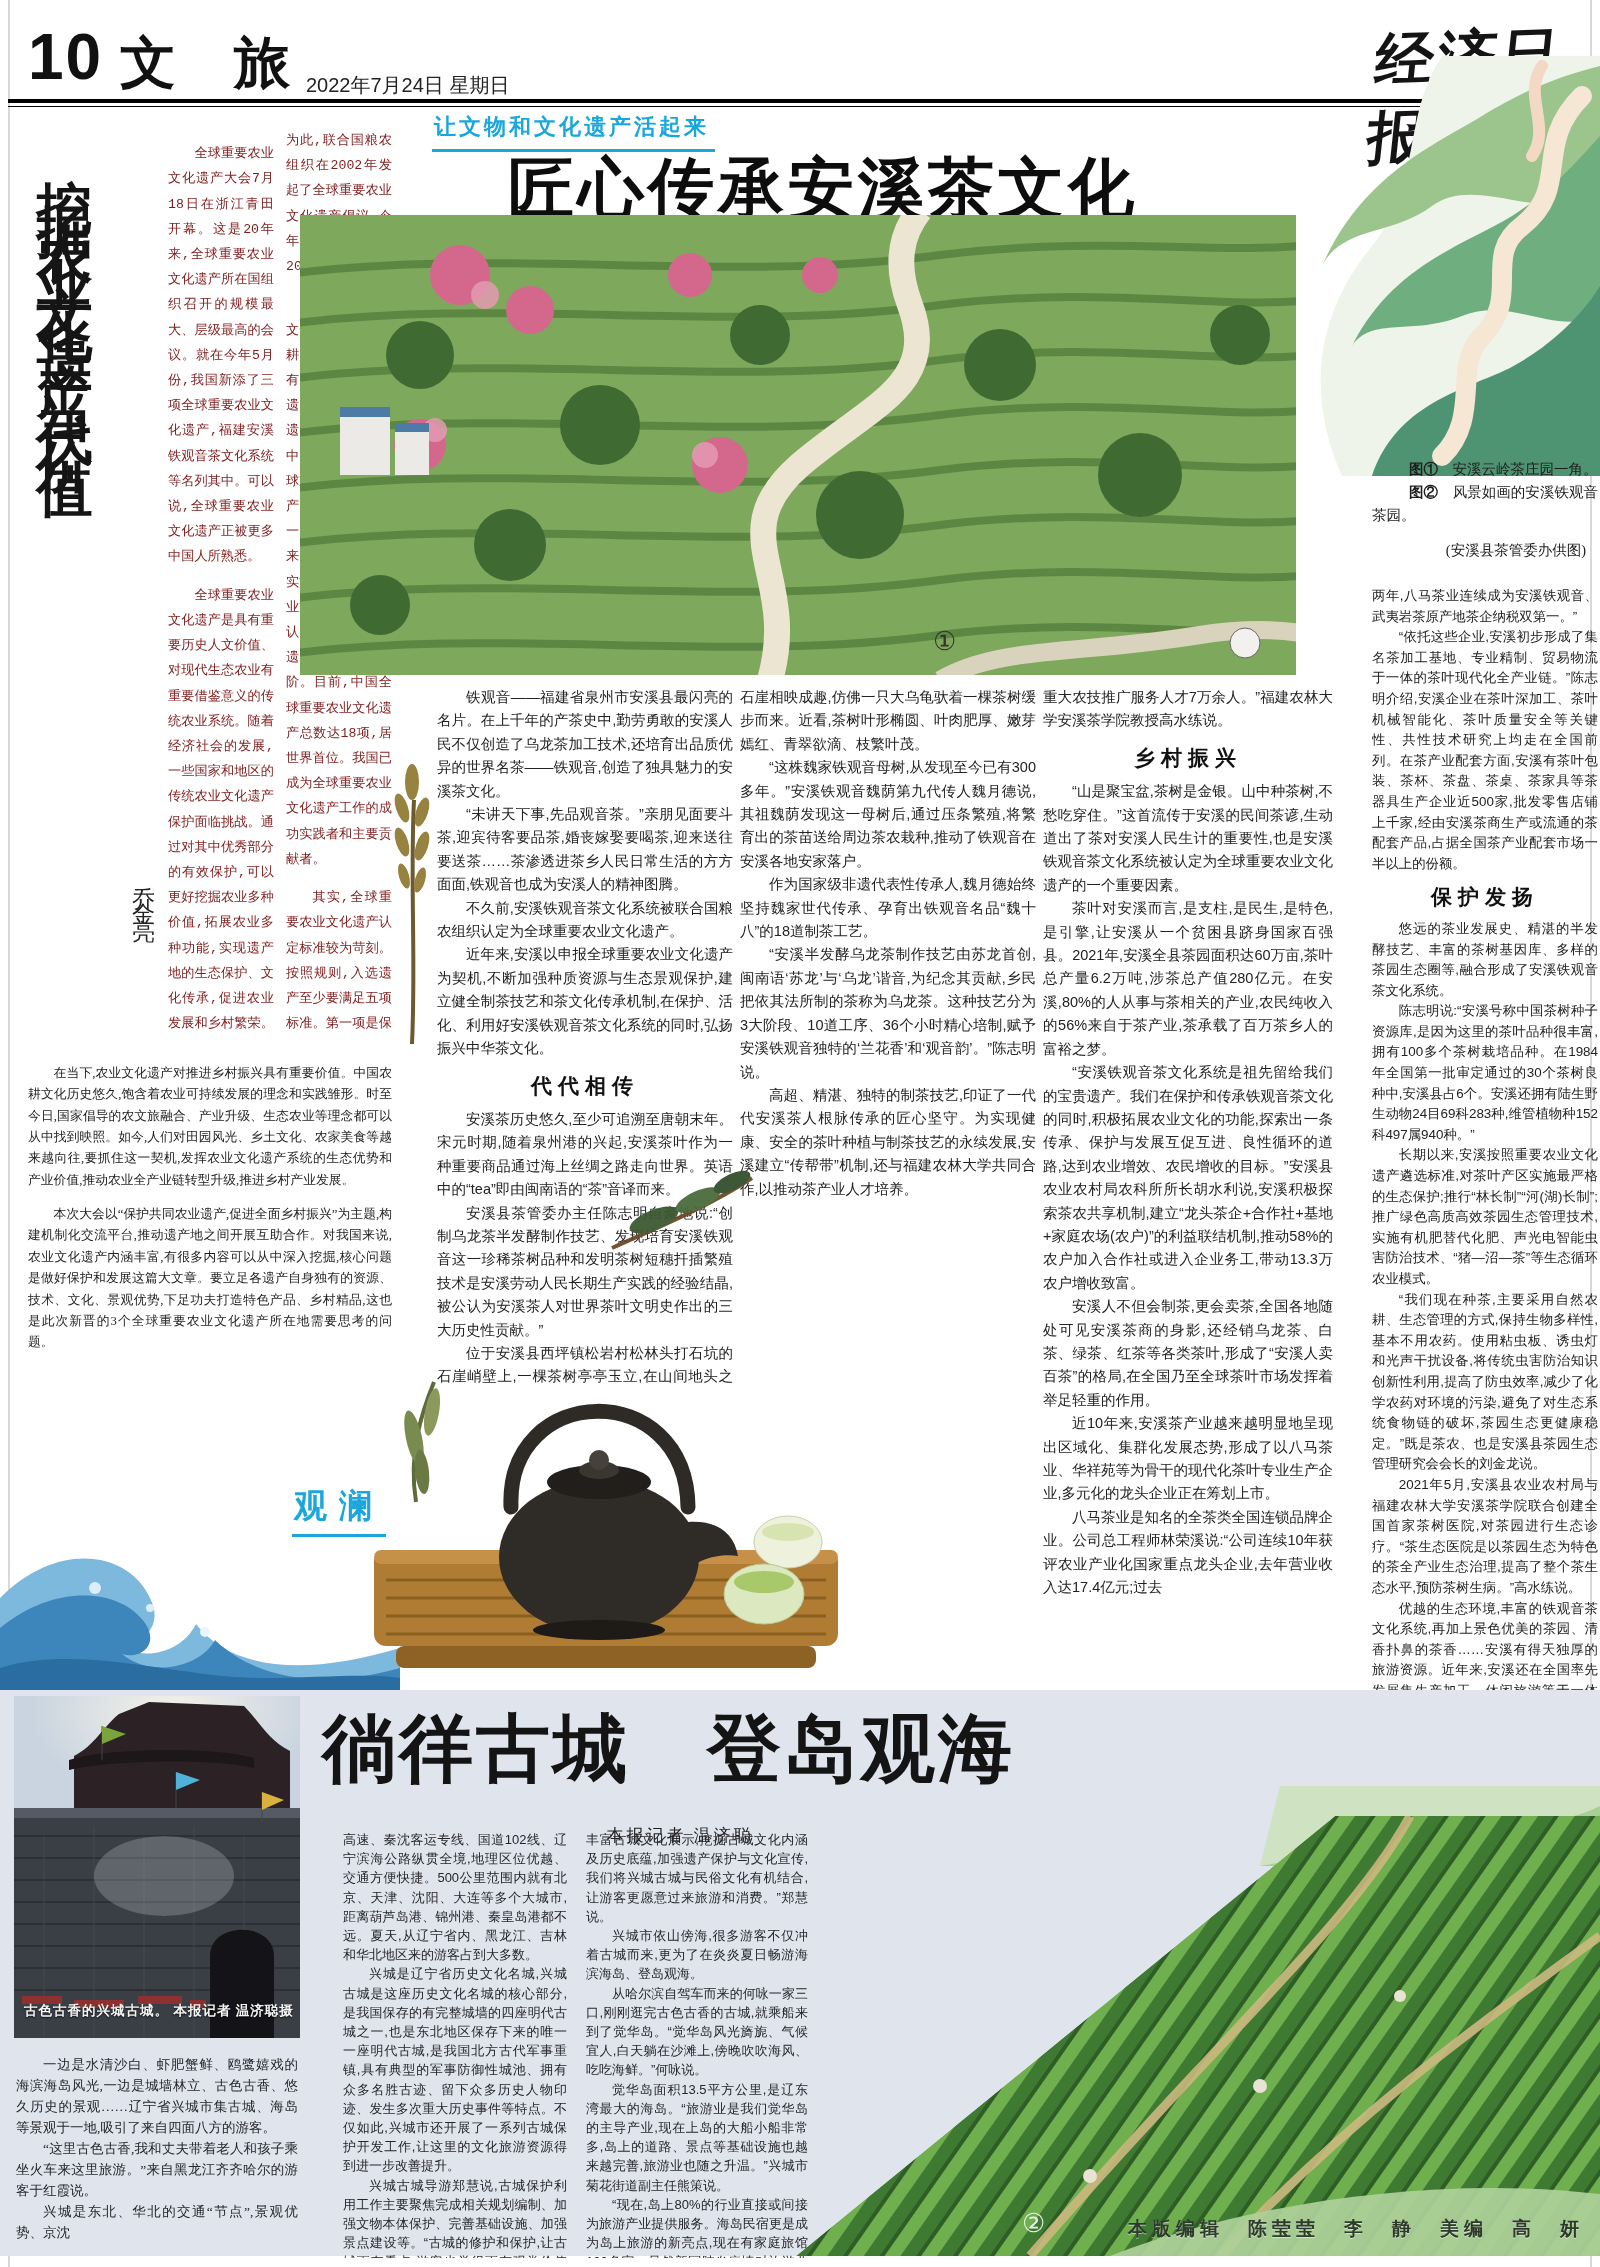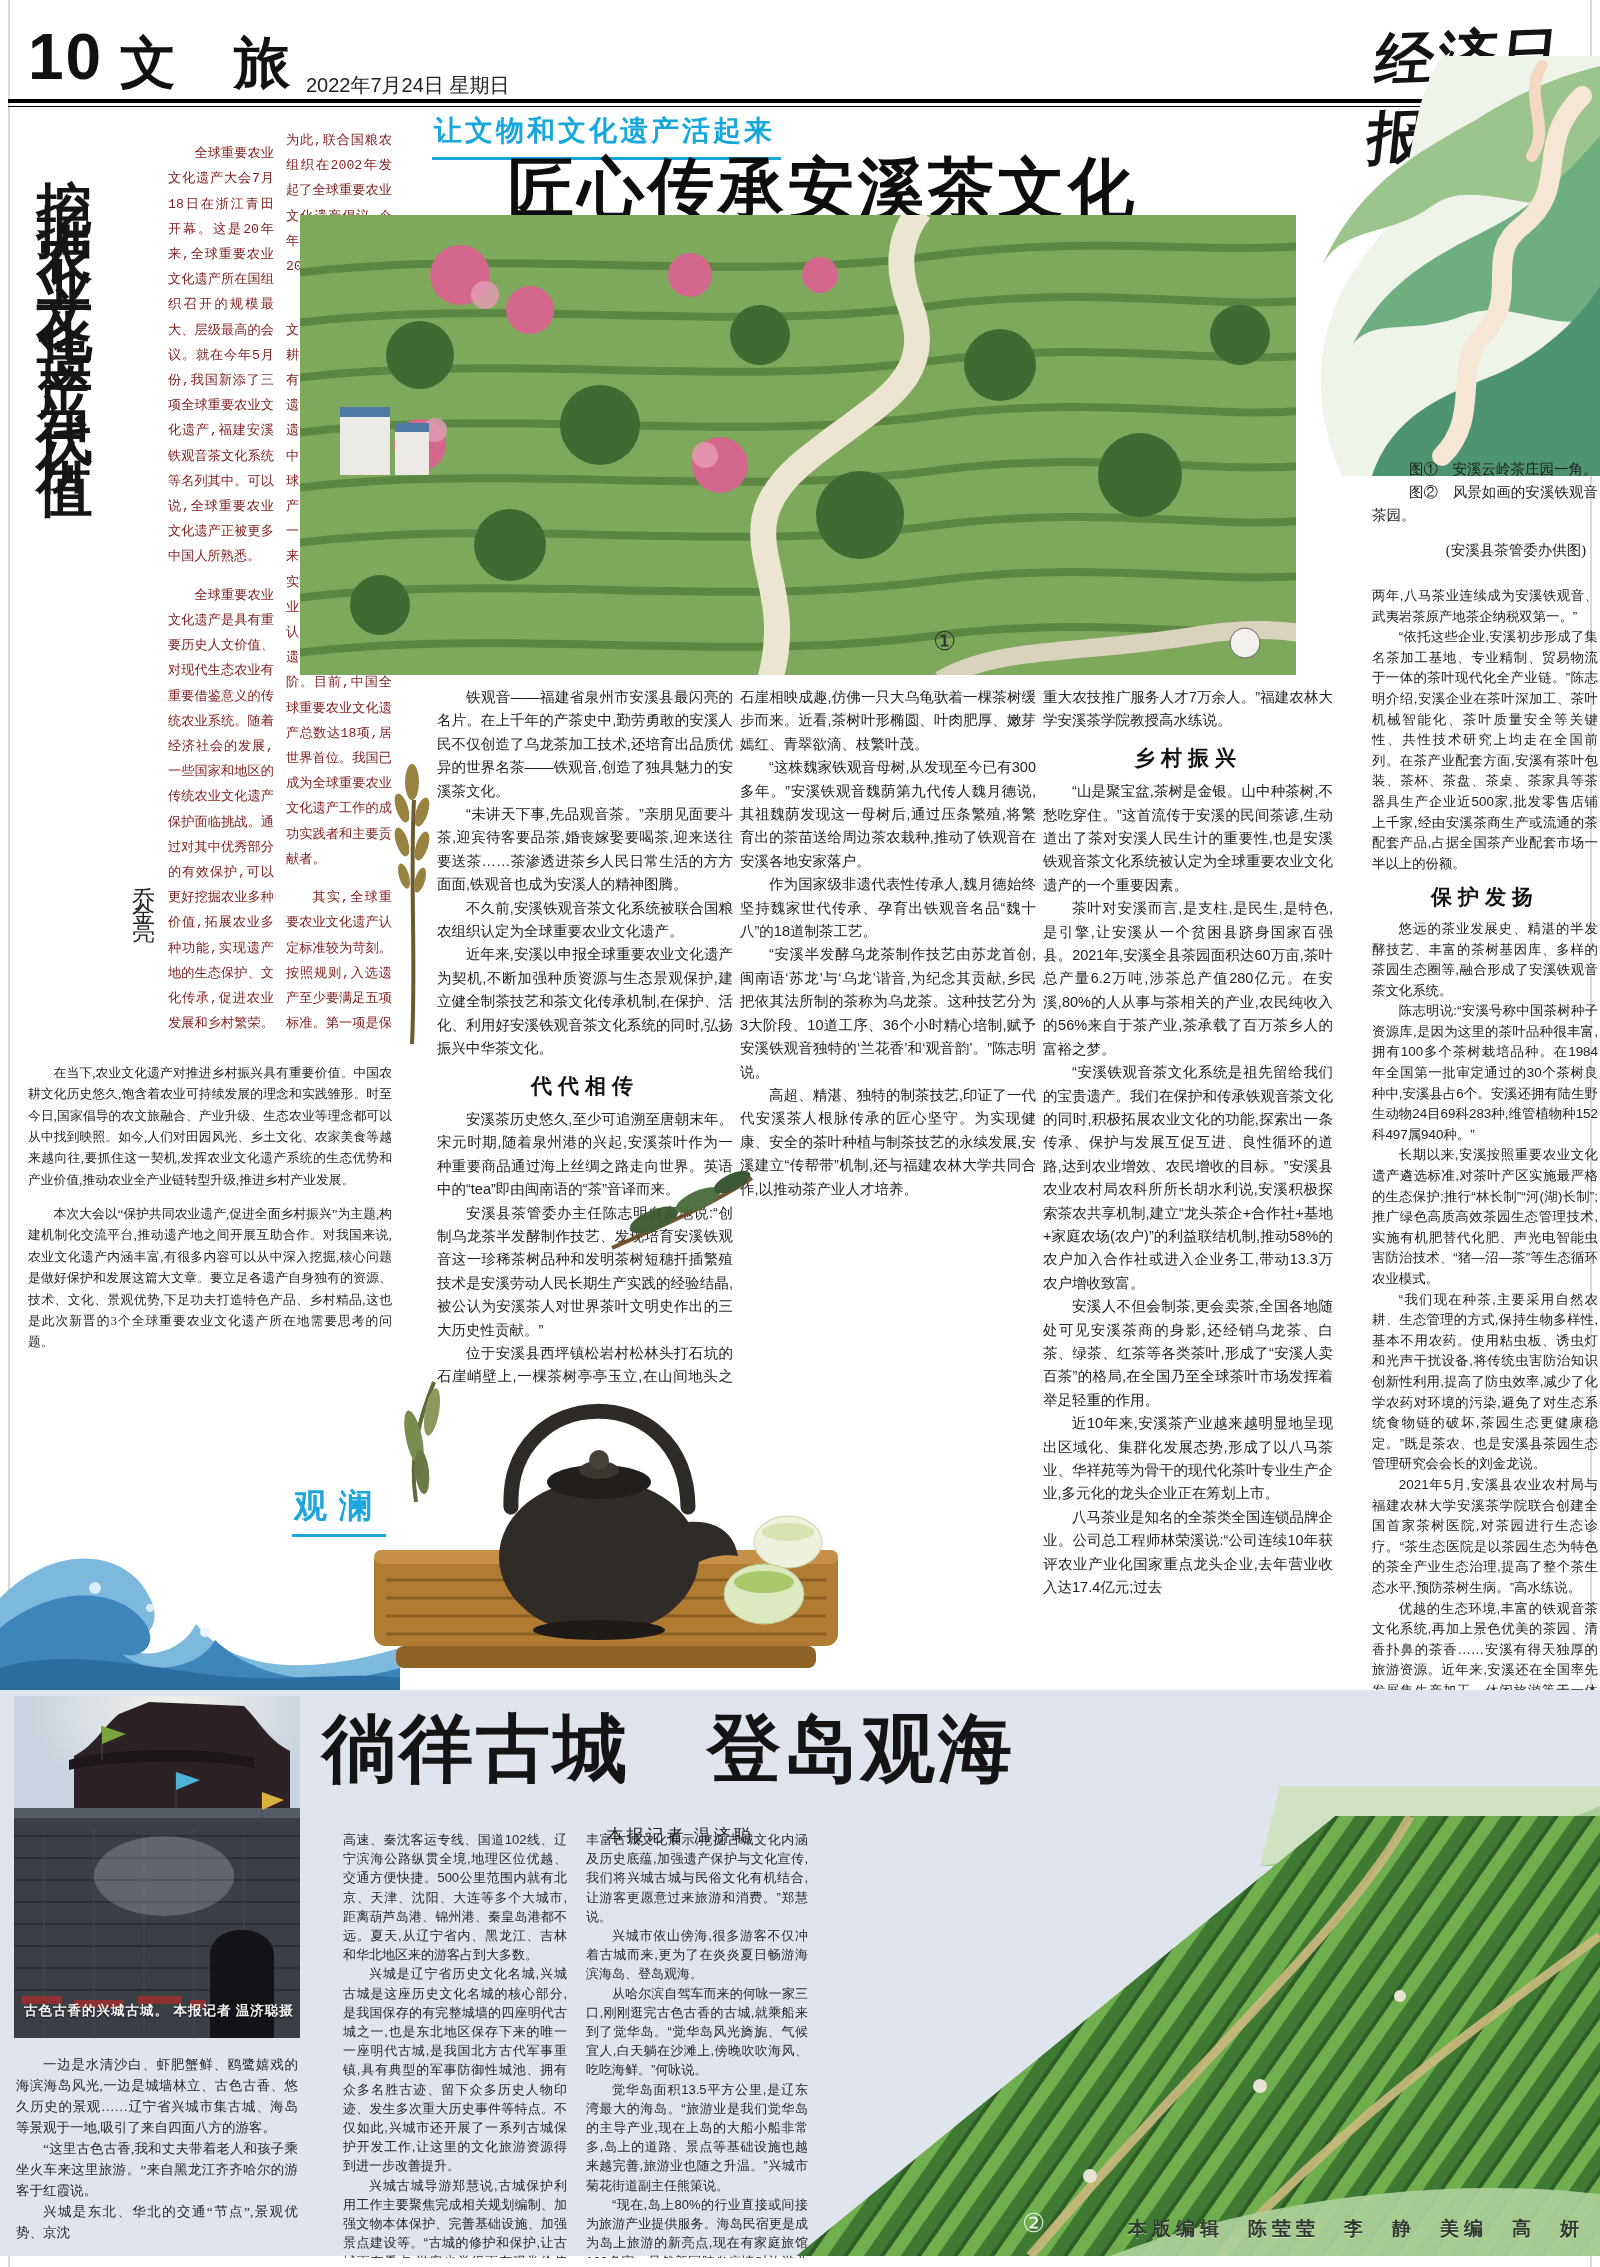--- a/index.html
+++ b/index.html
@@ -21,33 +21,33 @@
   .vauthor{writing-mode:vertical-rl;font-family:"Liberation Serif",serif;font-size:23px;
            letter-spacing:16px;color:#222;}
   .essay{font-family:Liberation Mono, monospace;font-size:13.2px;line-height:25.2px;
          text-align:justify;color:#7f1d1d;overflow:hidden;}
   .essay-cols{column-count:2;column-gap:12px;}
   .essay-wide{font-family:"Liberation Serif",serif;font-size:12.8px;line-height:21.4px;
               text-align:justify;color:#1e1e1e;overflow:hidden;}
   .badge{font-size:33px;font-weight:bold;color:#1ca6dc;letter-spacing:12px;
          border-bottom:3px solid #1ca6dc;padding:0 2px 5px 2px;}
   
-  .kicker{font-size:28px;font-weight:bold;color:#18a7dc;border-bottom:3px solid #18a7dc;
+  .kicker{font-size:22px;font-weight:bold;color:#18a7dc;border-bottom:3px solid #18a7dc;
           padding:0 6px 7px 2px;letter-spacing:3px;}
   .mtitle{font-size:66px;font-weight:bold;color:#0d0d0d;letter-spacing:4px;}
   .byline{font-family:"Liberation Serif",serif;font-size:17px;color:#222;text-align:center;letter-spacing:3px;}
   .col{font-size:14.5px;line-height:23.4px;text-align:justify;color:#222;overflow:hidden;}
   .col p{margin:0;}
   p.p{text-indent:2em;}
   p.pc{text-indent:0;}
   .h{font-weight:bold;text-align:center;font-size:21px;letter-spacing:6px;color:#111;
      margin:13px 0 11px 0;text-indent:0;}
   .mcol{font-size:13.4px;line-height:20.6px;}
   .captions{font-family:"Liberation Serif",serif;font-size:14.5px;line-height:23px;color:#1d1d1d;text-align:justify;}
-  .captions b{font-weight:normal;padding-left:8px;}
+  .captions b{font-weight:bold;padding-left:8px;}
   .cap-credit{text-align:left;margin-top:2px;}
   .marker{font-size:26px;color:#333;}
   
   .panel{background:#e0e4ed;}
   .btitle{font-family:"Liberation Serif",serif;font-size:74px;font-weight:bold;color:#141414;letter-spacing:3px;}
   .bcol{font-size:13px;line-height:19.2px;text-align:justify;color:#26262b;overflow:hidden;}
   .bcol p{margin:0;}
   .intro{font-family:"Liberation Serif",serif;font-size:13.5px;line-height:21px;}
   .wallcap{font-family:"Liberation Serif",serif;font-size:13.5px;font-weight:bold;color:#f4f4f2;
            text-shadow:0 1px 2px rgba(0,0,0,.8);letter-spacing:1px;}

